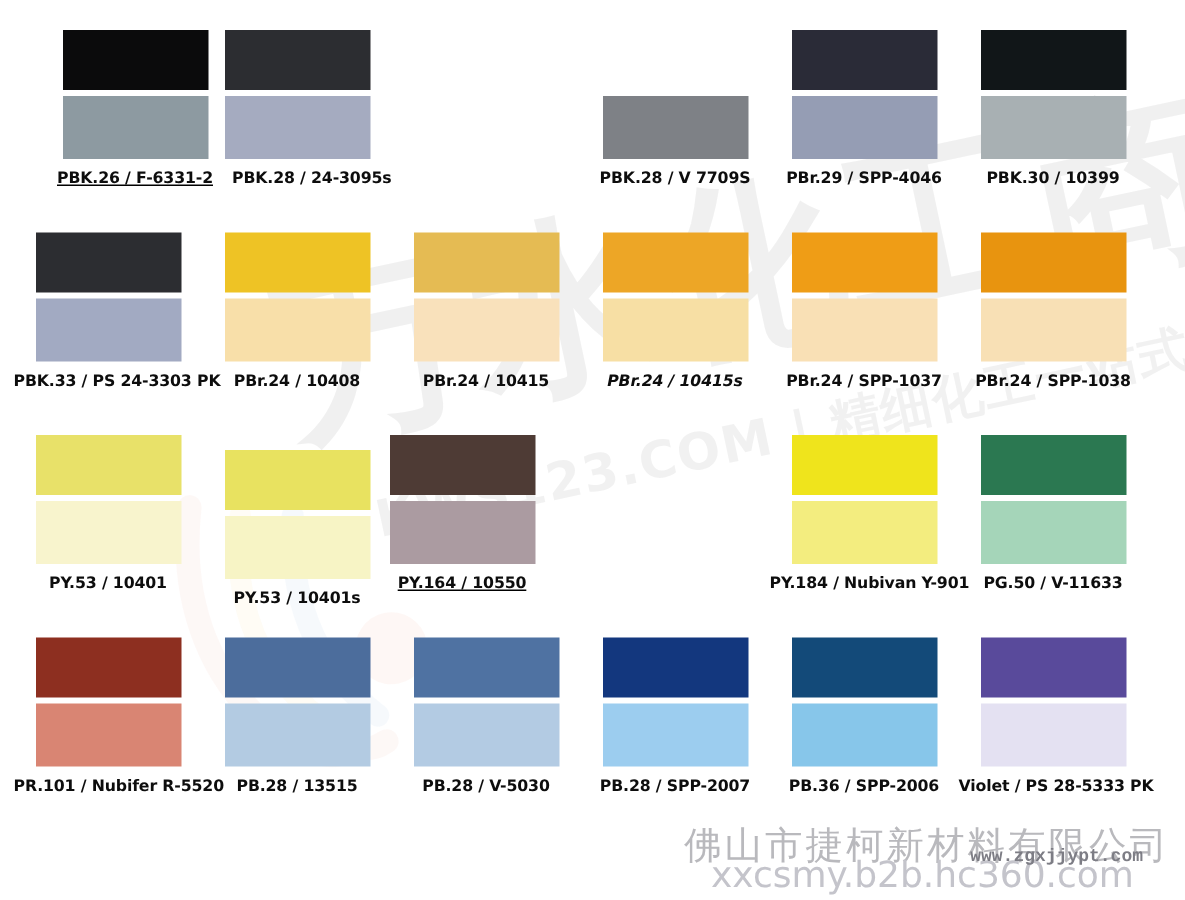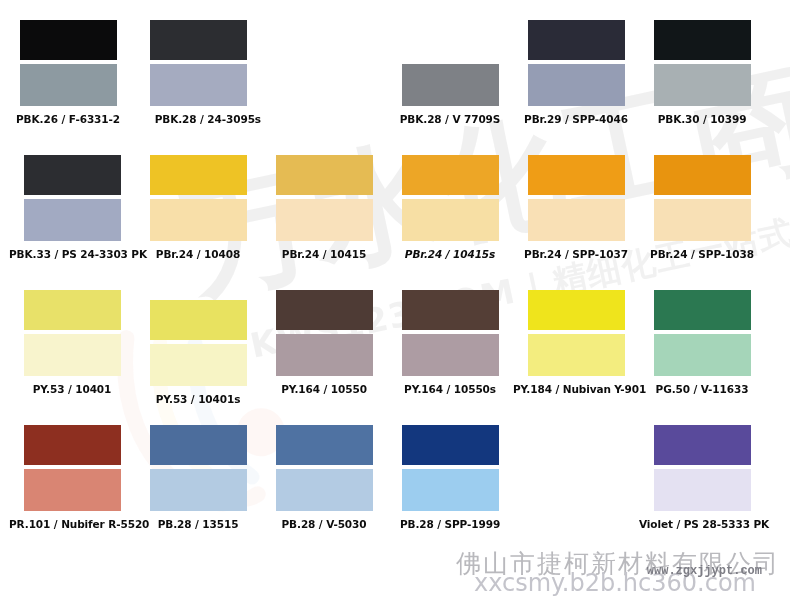--- a/index.html
+++ b/index.html
@@ -170,21 +170,21 @@
 
   <div class="wm-bottom">
     <span class="wm-company">佛山市捷柯新材料有限公司</span>
     <span class="wm-hc">xxcsmy.b2b.hc360.com</span>
   </div>
   <div class="wm-url">www.zgxjjypt.com</div>
 </div>
 
 <div id="swatch-grid">
     <div class="swatch-row" style="position: absolute; left: 0px; top: 20px; width: 790px;">
-      <div class="swatch-cell" style="left: 5px;">
+      <div class="swatch-cell" style="left: 27px; text-decoration: underline;">
         <div class="chip-stack">
           <div class="chip chip-top" style="background: rgb(11, 11, 12);"></div>
           <div class="chip chip-bottom" style="background: rgb(141, 154, 161);"></div>
         </div>
         <div class="swatch-label">PBK.26 / F-6331-2</div>
       </div>
       <div class="swatch-cell" style="left: 135px; text-align: right;">
         <div class="chip-stack">
           <div class="chip chip-top" style="background: rgb(44, 45, 49);"></div>
           <div class="chip chip-bottom" style="background: rgb(165, 171, 192);"></div>
@@ -265,33 +265,26 @@
         </div>
         <div class="swatch-label">PY.53 / 10401</div>
       </div>
       <div class="swatch-cell" style="left: 135px; margin-top: 10px;">
         <div class="chip-stack">
           <div class="chip chip-top" style="background: rgb(232, 226, 96);"></div>
           <div class="chip chip-bottom" style="background: rgb(247, 244, 197);"></div>
         </div>
         <div class="swatch-label">PY.53 / 10401s</div>
       </div>
-      <div class="swatch-cell" style="left: 261px;">
+      <div class="swatch-cell" style="left: 245px; text-decoration: underline;">
         <div class="chip-stack">
           <div class="chip chip-top" style="background: rgb(78, 59, 53);"></div>
           <div class="chip chip-bottom" style="background: rgb(171, 155, 161);"></div>
         </div>
         <div class="swatch-label">PY.164 / 10550</div>
-      </div>
-      <div class="swatch-cell" style="left: 387px;">
-        <div class="chip-stack">
-          <div class="chip chip-top" style="background: rgb(84, 62, 54);"></div>
-          <div class="chip chip-bottom" style="background: rgb(173, 156, 163);"></div>
-        </div>
-        <div class="swatch-label">PY.164 / 10550s</div>
       </div>
       <div class="swatch-cell" style="left: 513px;">
         <div class="chip-stack">
           <div class="chip chip-top" style="background: rgb(239, 228, 28);"></div>
           <div class="chip chip-bottom" style="background: rgb(243, 237, 127);"></div>
         </div>
         <div class="swatch-label">PY.184 / Nubivan Y-901</div>
       </div>
       <div class="swatch-cell" style="left: 639px;">
         <div class="chip-stack">
@@ -321,21 +314,28 @@
           <div class="chip chip-top" style="background: rgb(79, 114, 162);"></div>
           <div class="chip chip-bottom" style="background: rgb(179, 203, 227);"></div>
         </div>
         <div class="swatch-label">PB.28 / V-5030</div>
       </div>
       <div class="swatch-cell" style="left: 387px;">
         <div class="chip-stack">
           <div class="chip chip-top" style="background: rgb(19, 55, 126);"></div>
           <div class="chip chip-bottom" style="background: rgb(156, 205, 239);"></div>
         </div>
-        <div class="swatch-label">PB.28 / SPP-1999</div>
+        <div class="swatch-label">PB.28 / SPP-2007</div>
+      </div>
+      <div class="swatch-cell" style="left: 513px;">
+        <div class="chip-stack">
+          <div class="chip chip-top" style="background: rgb(19, 74, 121);"></div>
+          <div class="chip chip-bottom" style="background: rgb(135, 198, 234);"></div>
+        </div>
+        <div class="swatch-label">PB.36 / SPP-2006</div>
       </div>
       <div class="swatch-cell" style="left: 639px;">
         <div class="chip-stack">
           <div class="chip chip-top" style="background: rgb(89, 74, 155);"></div>
           <div class="chip chip-bottom" style="background: rgb(228, 225, 242);"></div>
         </div>
         <div class="swatch-label">Violet / PS 28-5333 PK</div>
       </div>
     </div>
   </div>

